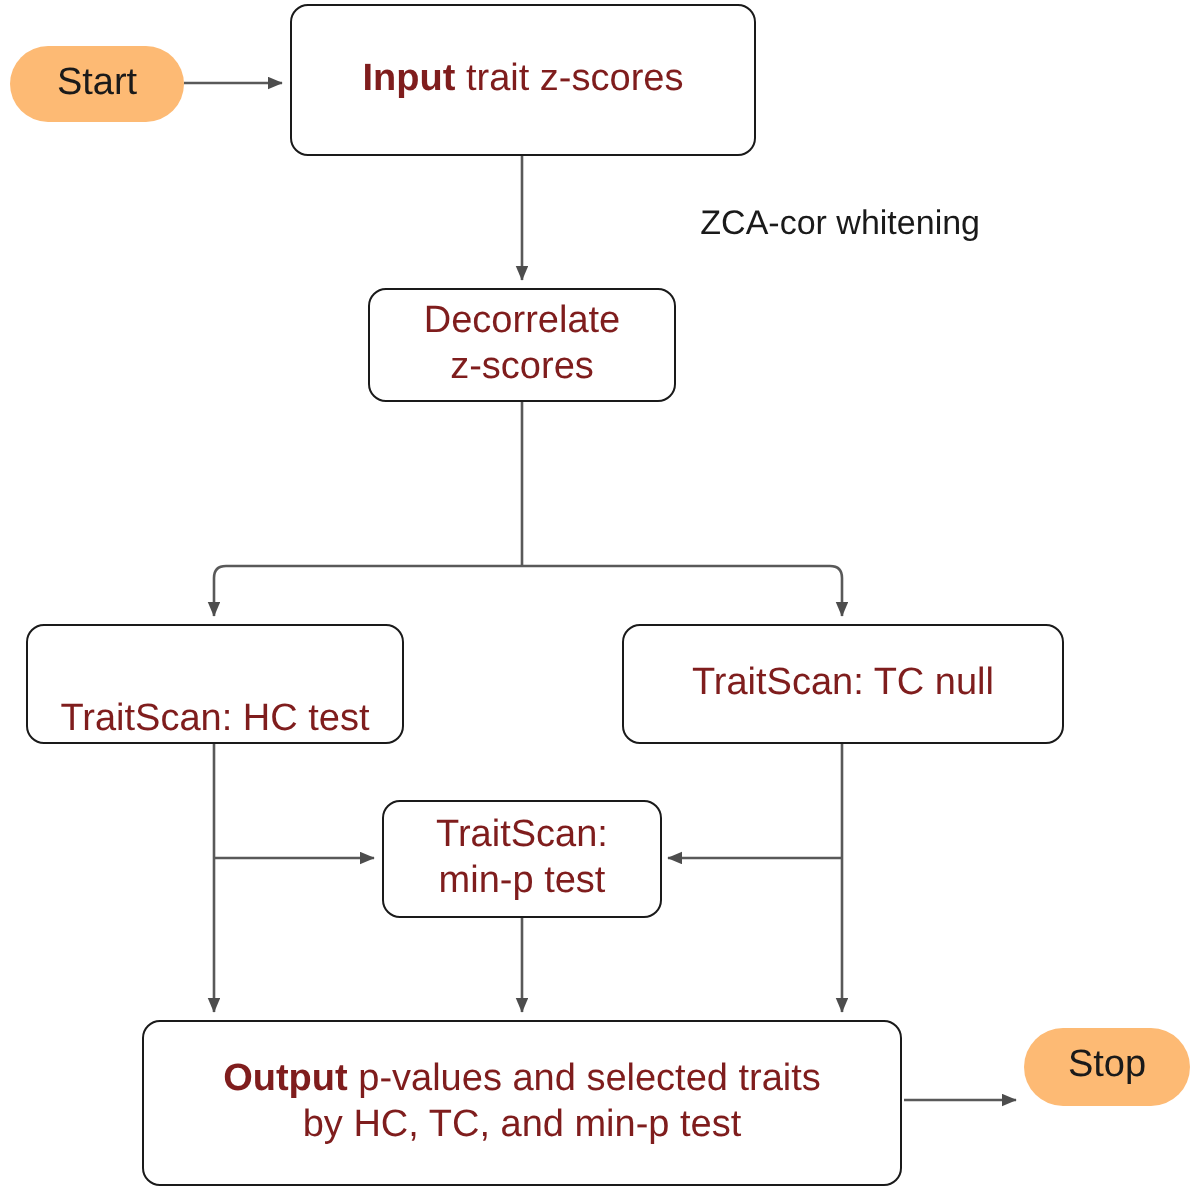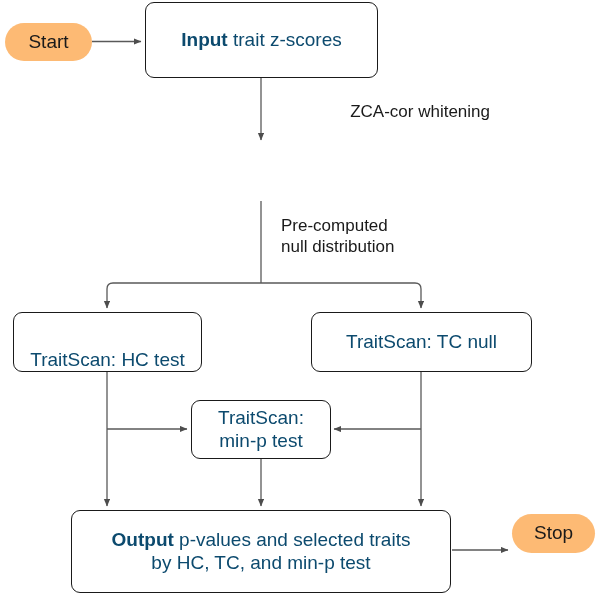--- a/index.html
+++ b/index.html
@@ -25,21 +25,21 @@
     height: 598px;
     pointer-events: none;
   }
   .node {
     position: absolute;
     box-sizing: border-box;
     display: flex;
     align-items: center;
     justify-content: center;
     text-align: center;
-    color: #0c4a6e;
+    color: #7f1d1d;
     line-height: 1.18;
   }
   .proc {
     background: #ffffff;
     border: 1.6px solid #1a1a1a;
     border-radius: 9px;
     font-size: 19px;
   }
   .terminal {
     background: #fdba74;
@@ -101,23 +101,27 @@
   </div>
 
   <div class="node proc" style="left:145px; top:2px; width:233px; height:76px;">
     <span>
       <span class="nline"><b>Input</b><span> trait z-scores</span></span>
     </span>
   </div>
 
   <div class="edge-label" style="left:280px; top:101px; width:210px; text-align:right;">ZCA-cor whitening</div>
 
+  <div class="node proc" style="left:184px; top:144px; width:154px; height:57px;">
+    <span>
+      <span class="nline">Decorrelate</span>
+      <span class="nline">z-scores</span>
+    </span>
+  </div>
 
-  <div class="edge-label" style="left:281px; top:215px; width:215px; text-align:left;">Pre-computed
-null distribution</div>
 
   <div class="node proc" style="left:13px; top:312px; width:189px; height:60px;align-items:flex-end;">
     <span>TraitScan: HC test</span>
   </div>
 
   <div class="node proc" style="left:311px; top:312px; width:221px; height:60px;">
     <span>TraitScan: TC null</span>
   </div>
 
   <div class="node proc" style="left:71px; top:510px; width:380px; height:83px;">

